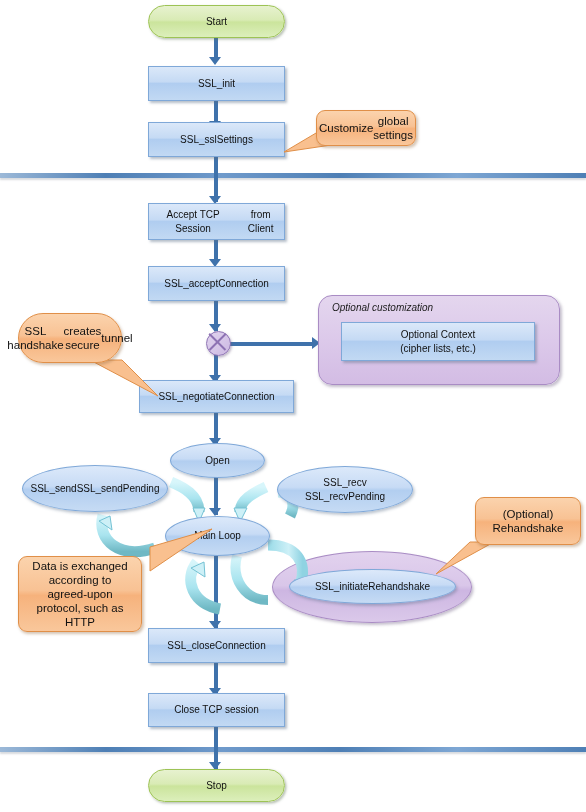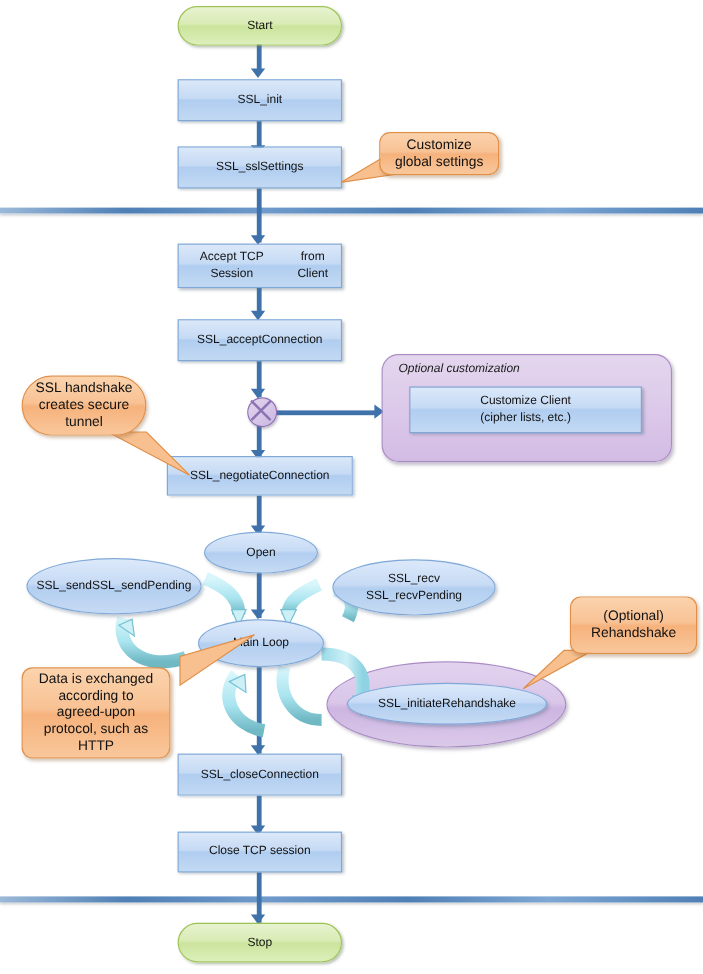--- a/index.html
+++ b/index.html
@@ -257,21 +257,21 @@
     <span>from Client</span>
   </div>
 
   <div class="node proc" style="left:148px;top:266px;width:137px;height:35px;">SSL_acceptConnection</div>
 
   <div class="xcircle" style="left:206px;top:331px;"></div>
 
   <div class="node proc" style="left:139px;top:380px;width:155px;height:33px;">SSL_negotiateConnection</div>
 
   <div class="node proc" style="left:341px;top:322px;width:194px;height:39px;flex-direction:column;z-index:6;">
-    <span>Customize Client</span>
+    <span>Optional Context</span>
     <span>(cipher lists, etc.)</span>
   </div>
 
   <div class="node ell" style="left:170px;top:443px;width:95px;height:35px;">Open</div>
 
   <div class="node ell" style="left:22px;top:465px;width:146px;height:47px;">
     <span>SSL_send</span>
     <span>SSL_sendPending</span>
   </div>
 
@@ -286,29 +286,29 @@
 
   <div class="node proc" style="left:148px;top:628px;width:137px;height:35px;">SSL_closeConnection</div>
 
   <div class="node proc" style="left:148px;top:693px;width:137px;height:34px;">Close TCP session</div>
 
   <div class="node term" style="left:148px;top:769px;width:137px;height:33px;">Stop</div>
 
   <svg class="callout-tail" style="left:280px;top:118px;width:60px;height:40px;" viewBox="0 0 60 40">
     <path d="M58,2 L58,26 L4,34 Z" fill="#f9c08f" stroke="#e08f48" stroke-width="1"></path>
   </svg>
-  <div class="callout" style="left:316px;top:110px;width:100px;height:36px;flex-direction:column;">
+  <div class="callout" style="left:316px;top:110px;width:100px;height:36px;flex-direction:row;">
     <span>Customize</span>
     <span>global settings</span>
   </div>
 
   <svg class="callout-tail" style="left:82px;top:358px;width:80px;height:42px;" viewBox="0 0 80 42">
     <path d="M8,2 L40,2 L76,38 Z" fill="#f9c08f" stroke="#e08f48" stroke-width="1"></path>
   </svg>
-  <div class="callout" style="left:18px;top:313px;width:104px;height:50px;flex-direction:column;border-radius:25px;">
+  <div class="callout" style="left:18px;top:313px;width:104px;height:50px;flex-direction:row;border-radius:25px;">
     <span>SSL handshake</span>
     <span>creates secure</span>
     <span>tunnel</span>
   </div>
 
   <svg class="callout-tail" style="left:120px;top:527px;width:95px;height:50px;" viewBox="0 0 95 50">
     <path d="M92,2 L30,44 L30,20 Z" fill="#f9c08f" stroke="#e08f48" stroke-width="1"></path>
   </svg>
   <div class="callout" style="left:18px;top:556px;width:124px;height:76px;flex-direction:column;">
     <span>Data is exchanged</span>

